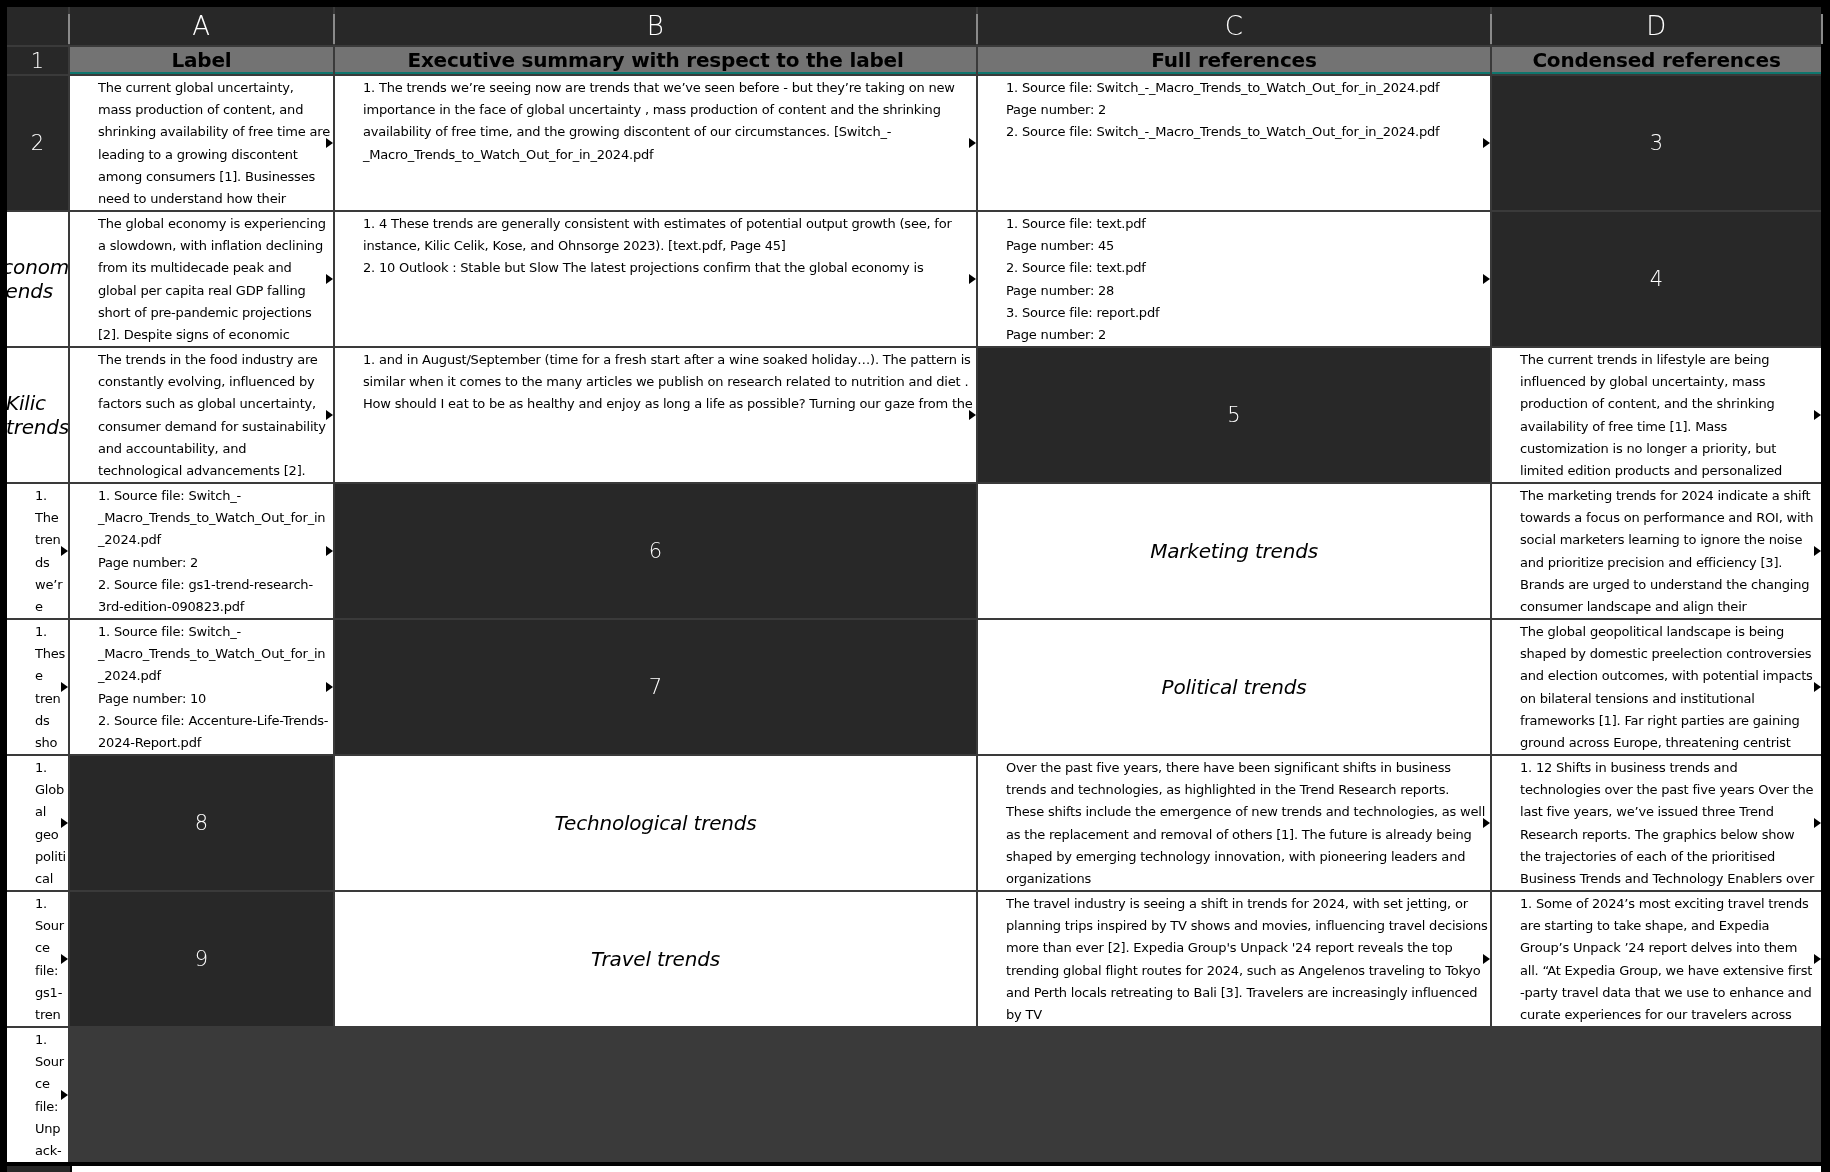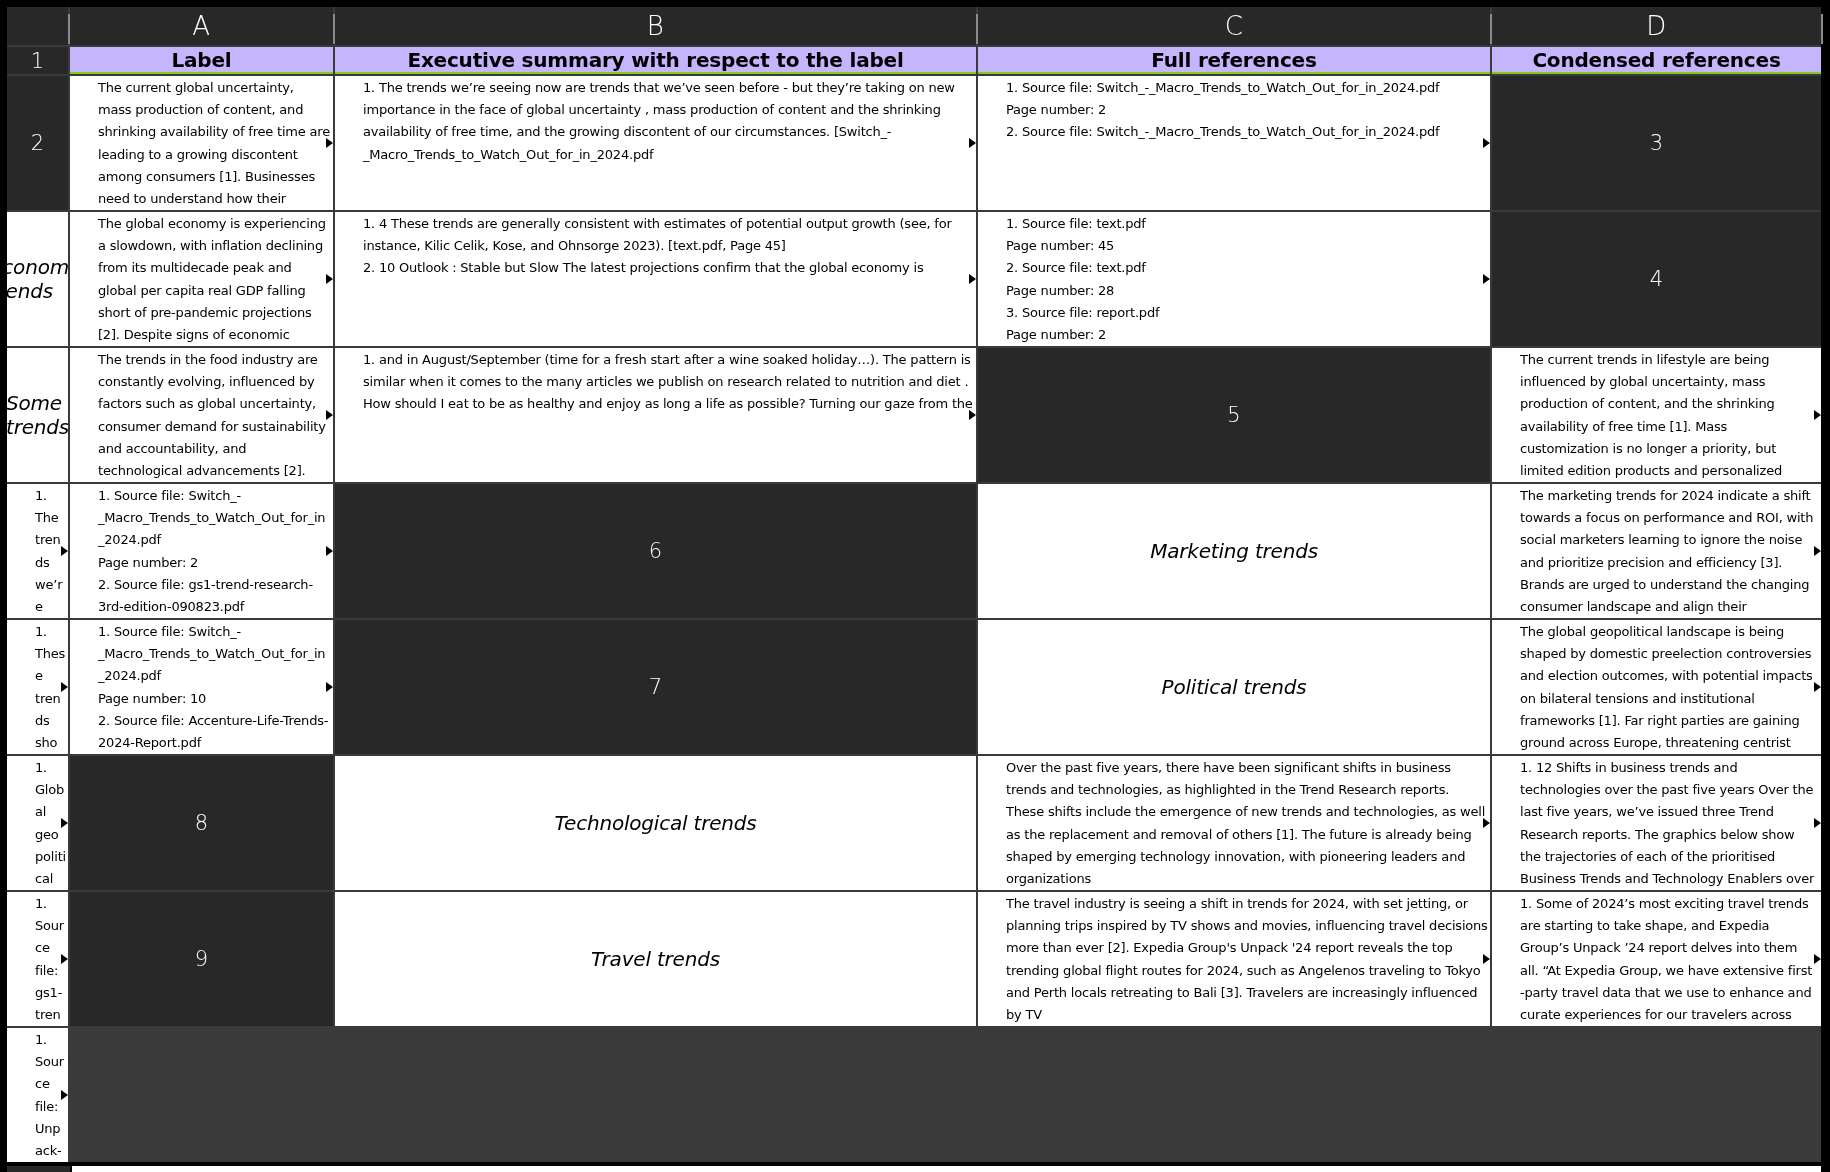--- a/index.html
+++ b/index.html
@@ -8,22 +8,22 @@
   .grid{position:absolute;left:7px;top:7px;display:grid;
         grid-template-columns:61px 263px 641px 512px 329px;
         grid-template-rows:38px 27px repeat(8,134px);
         gap:2px;background:#3a3a3a;}
   .hcell{background:#282828;color:#fff;display:flex;align-items:center;justify-content:center;
          position:relative;}
   .collet{font-size:26px;font-weight:300;letter-spacing:.5px;}
   .collet::after,.corner::after{content:'';position:absolute;right:-2px;top:7px;bottom:1px;width:2px;
          background:#8a8a8a;z-index:2;}
   .rownum{font-size:21px;font-weight:300;}
-  .h1cell{background:#c4b5fd;color:#000;font-weight:bold;font-size:20px;display:flex;
-          align-items:center;justify-content:center;border-bottom:2px solid #84cc16;
+  .h1cell{background:#737373;color:#000;font-weight:bold;font-size:20px;display:flex;
+          align-items:center;justify-content:center;border-bottom:2px solid #0f766e;
           letter-spacing:-0.2px;}
   .cell{background:#fff;color:#000;position:relative;overflow:hidden;}
   .labelcell{display:flex;align-items:center;justify-content:center;
              font-style:italic;font-size:20px;letter-spacing:-0.2px;}
   .txt{font-size:13px;line-height:22.2px;padding:1px 2px 0 3px;white-space:pre-wrap;
        letter-spacing:-0.2px;overflow-wrap:break-word;margin-left:25px;}
   .ovf{position:absolute;right:0;top:50%;transform:translateY(-50%);width:0;height:0;
        border-top:5px solid transparent;border-bottom:5px solid transparent;
        border-left:7px solid #000;}
   .sliver-dark{position:absolute;left:7px;top:1166px;width:63px;height:6px;background:#282828;}
@@ -78,21 +78,21 @@
         <div class="txt">1. Source file: text.pdf
 Page number: 45
 2. Source file: text.pdf
 Page number: 28
 3. Source file: report.pdf
 Page number: 2</div>
         <span class="ovf"></span>
       </div>
 
     <div class="hcell rownum">4</div>
-    <div class="cell labelcell">Some trends</div>
+    <div class="cell labelcell">Kilic trends</div>
     <div class="cell">
         <div class="txt">The trends in the food industry are constantly evolving, influenced by factors such as global uncertainty, consumer demand for sustainability and accountability, and technological advancements [2]. Data privacy and sustainability are two key trends that have gained importance in recent years. The cost to businesses for a data privacy breach increased to a new high of</div>
         <span class="ovf"></span>
       </div>
     <div class="cell">
         <div class="txt">1. and in August/September (time for a fresh start after a wine soaked holiday…). The pattern is similar when it comes to the many articles we publish on research related to nutrition and diet . How should I eat to be as healthy and enjoy as long a life as possible? Turning our gaze from the</div>
         <span class="ovf"></span>
       </div>
 
     <div class="hcell rownum">5</div>

